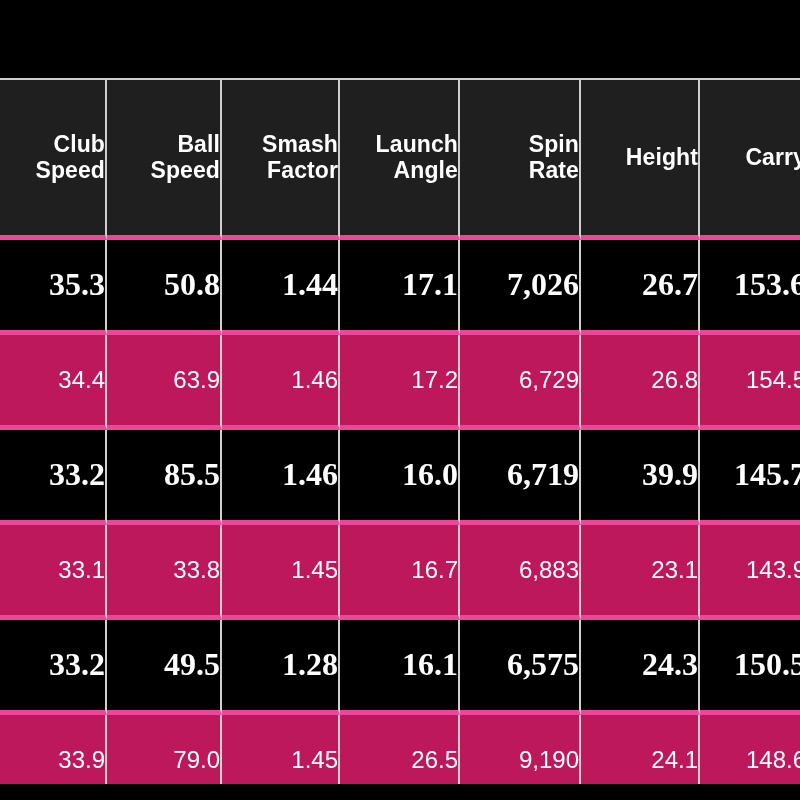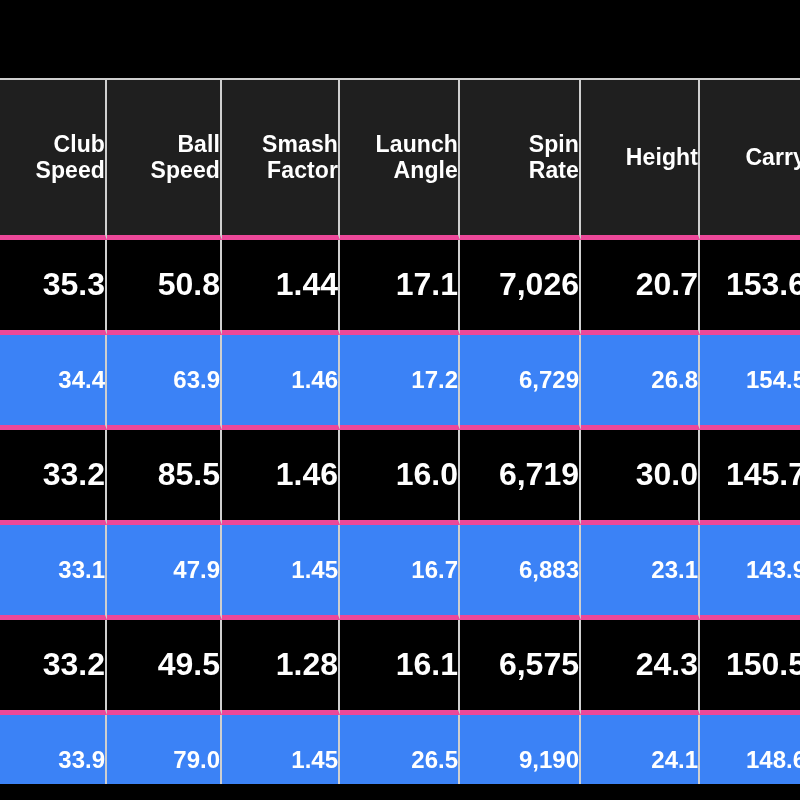--- a/index.html
+++ b/index.html
@@ -102,26 +102,27 @@
 
   
   tbody tr.row-major { background: #000000; }
   tbody tr.row-minor { background: #1e1e1e; }
 
   tbody tr.row-major td {
     background: #000000;
     height: 90px;
     font-size: 32px;
     font-weight: bold;
+    font-family: Liberation Serif, serif;
   }
   tbody tr.row-minor td {
-    background: #3b82f6;
+    background: #be185d;
     height: 90px;
     font-size: 24px;
-    font-weight: bold;
+    font-weight: normal;
   }
 
   
   td.v-red   { color: #fd0000; }
   td.v-blue  { color: #0c5ca6; }
   td.v-white { color: #ffffff; }
 
 </style>
 </head>
 <body>
@@ -171,44 +172,44 @@
             </th>
           </tr>
       </thead>
       <tbody id="table-body">
           <tr class="row-major">
             <td class="v-red">35.3</td>
             <td class="v-red">50.8</td>
             <td class="v-white">1.44</td>
             <td class="v-white">17.1</td>
             <td class="v-blue">7,026</td>
-            <td class="v-white">20.7</td>
+            <td class="v-white">26.7</td>
             <td class="v-white">153.6</td>
           </tr>
           <tr class="row-minor">
             <td class="v-white">34.4</td>
             <td class="v-white">63.9</td>
             <td class="v-white">1.46</td>
             <td class="v-red">17.2</td>
             <td class="v-white">6,729</td>
             <td class="v-red">26.8</td>
             <td class="v-red">154.5</td>
           </tr>
           <tr class="row-major">
             <td class="v-white">33.2</td>
             <td class="v-white">85.5</td>
             <td class="v-white">1.46</td>
             <td class="v-white">16.0</td>
             <td class="v-white">6,719</td>
-            <td class="v-white">30.0</td>
+            <td class="v-white">39.9</td>
             <td class="v-white">145.7</td>
           </tr>
           <tr class="row-minor">
             <td class="v-white">33.1</td>
-            <td class="v-white">47.9</td>
+            <td class="v-white">33.8</td>
             <td class="v-white">1.45</td>
             <td class="v-white">16.7</td>
             <td class="v-white">6,883</td>
             <td class="v-white">23.1</td>
             <td class="v-white">143.9</td>
           </tr>
           <tr class="row-major">
             <td class="v-white">33.2</td>
             <td class="v-white">49.5</td>
             <td class="v-red">1.28</td>

